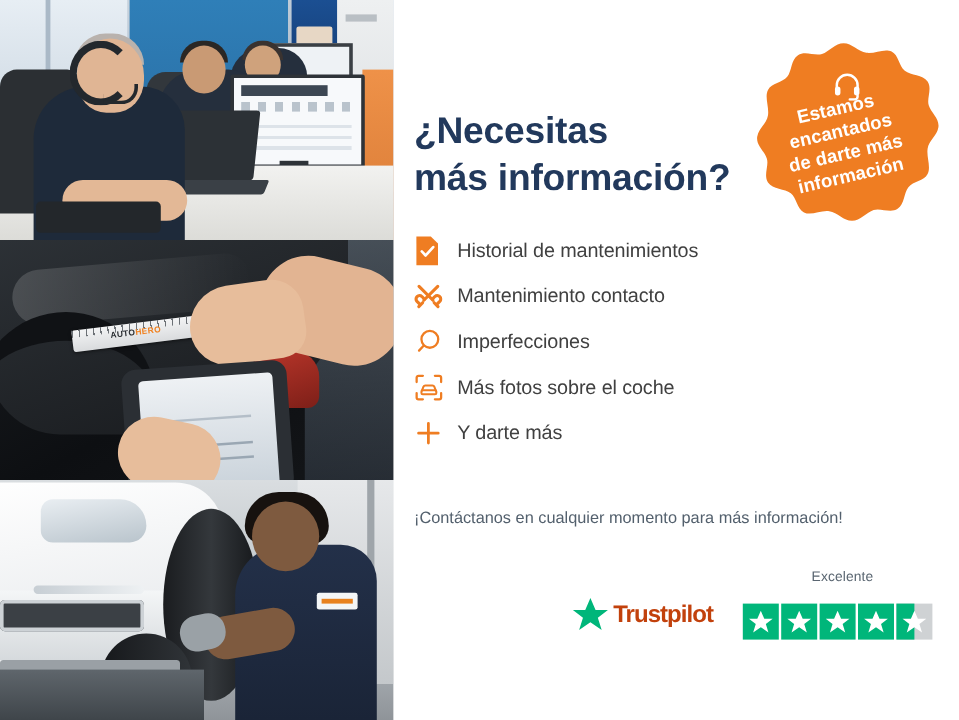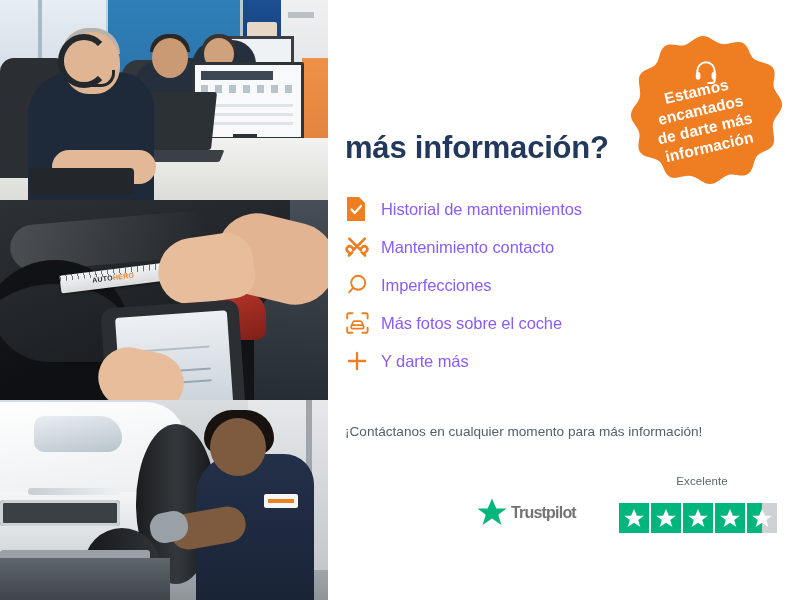--- a/index.html
+++ b/index.html
@@ -361,21 +361,21 @@
   }
   .feature .ficon {
     width: 36px;
     min-width: 36px;
     height: 30px;
     display: flex;
     align-items: center;
     justify-content: flex-start;
   }
   .feature .flabel {
-    color: #8b5cf6;
+    color: #404040;
     font-size: 16.5px;
     letter-spacing: -0.1px;
   }
 
   
   .contact {
     position: absolute;
     left: 17px;
     top: 420px;
     width: 420px;
@@ -393,23 +393,23 @@
     height: 82px;
   }
   .tp-logo {
     position: absolute;
     left: 0;
     top: 22px;
     display: flex;
     align-items: center;
   }
   .tp-logo .word {
-    font-size: 16px;
+    font-size: 20px;
     font-weight: bold;
-    color: #737373;
+    color: #c2410c;
     letter-spacing: -0.8px;
     margin-left: 3px;
   }
   .tp-rating {
     position: absolute;
     left: 143px;
     top: 0;
     width: 166px;
   }
   .tp-excel {
@@ -525,21 +525,21 @@
       <div class="mlogo"></div>
       <div class="marm"></div>
         <div class="glove"></div>
     </div>
 
   </div>
 
   <div class="content">
 
     <h1 class="headline">
-      <br>
+      <span>¿Necesitas</span><br>
       <span>más información?</span>
     </h1>
 
     <div class="badge">
       <svg width="160" height="160" viewBox="0 0 160 160">
         <path fill="#ef7d22" d="M80 4
           c7 0 12 7 19 8 s15-4 21-1 6 12 11 16 15 3 19 9 -1 14 1 20 9 11 8 18 -8 11-9 18 3 15 0 21 -12 6-16 11 -3 14-9 18 -14-1-20 1 -11 9-18 9 -12-7-19-8 -15 4-21 1 -6-12-11-16 -15-3-19-9 1-14-1-20 -9-11-8-18 8-11 9-18 -3-15 0-21 12-6 16-11 3-14 9-18 14 1 20-1 11-9 18-9z"></path>
       </svg>
       <svg class="badge-headset" viewBox="0 0 24 24" fill="none" stroke="#ffffff" stroke-width="1.9" stroke-linecap="round">
         <path d="M4 14v-2a8 8 0 0 1 16 0v2"></path>

